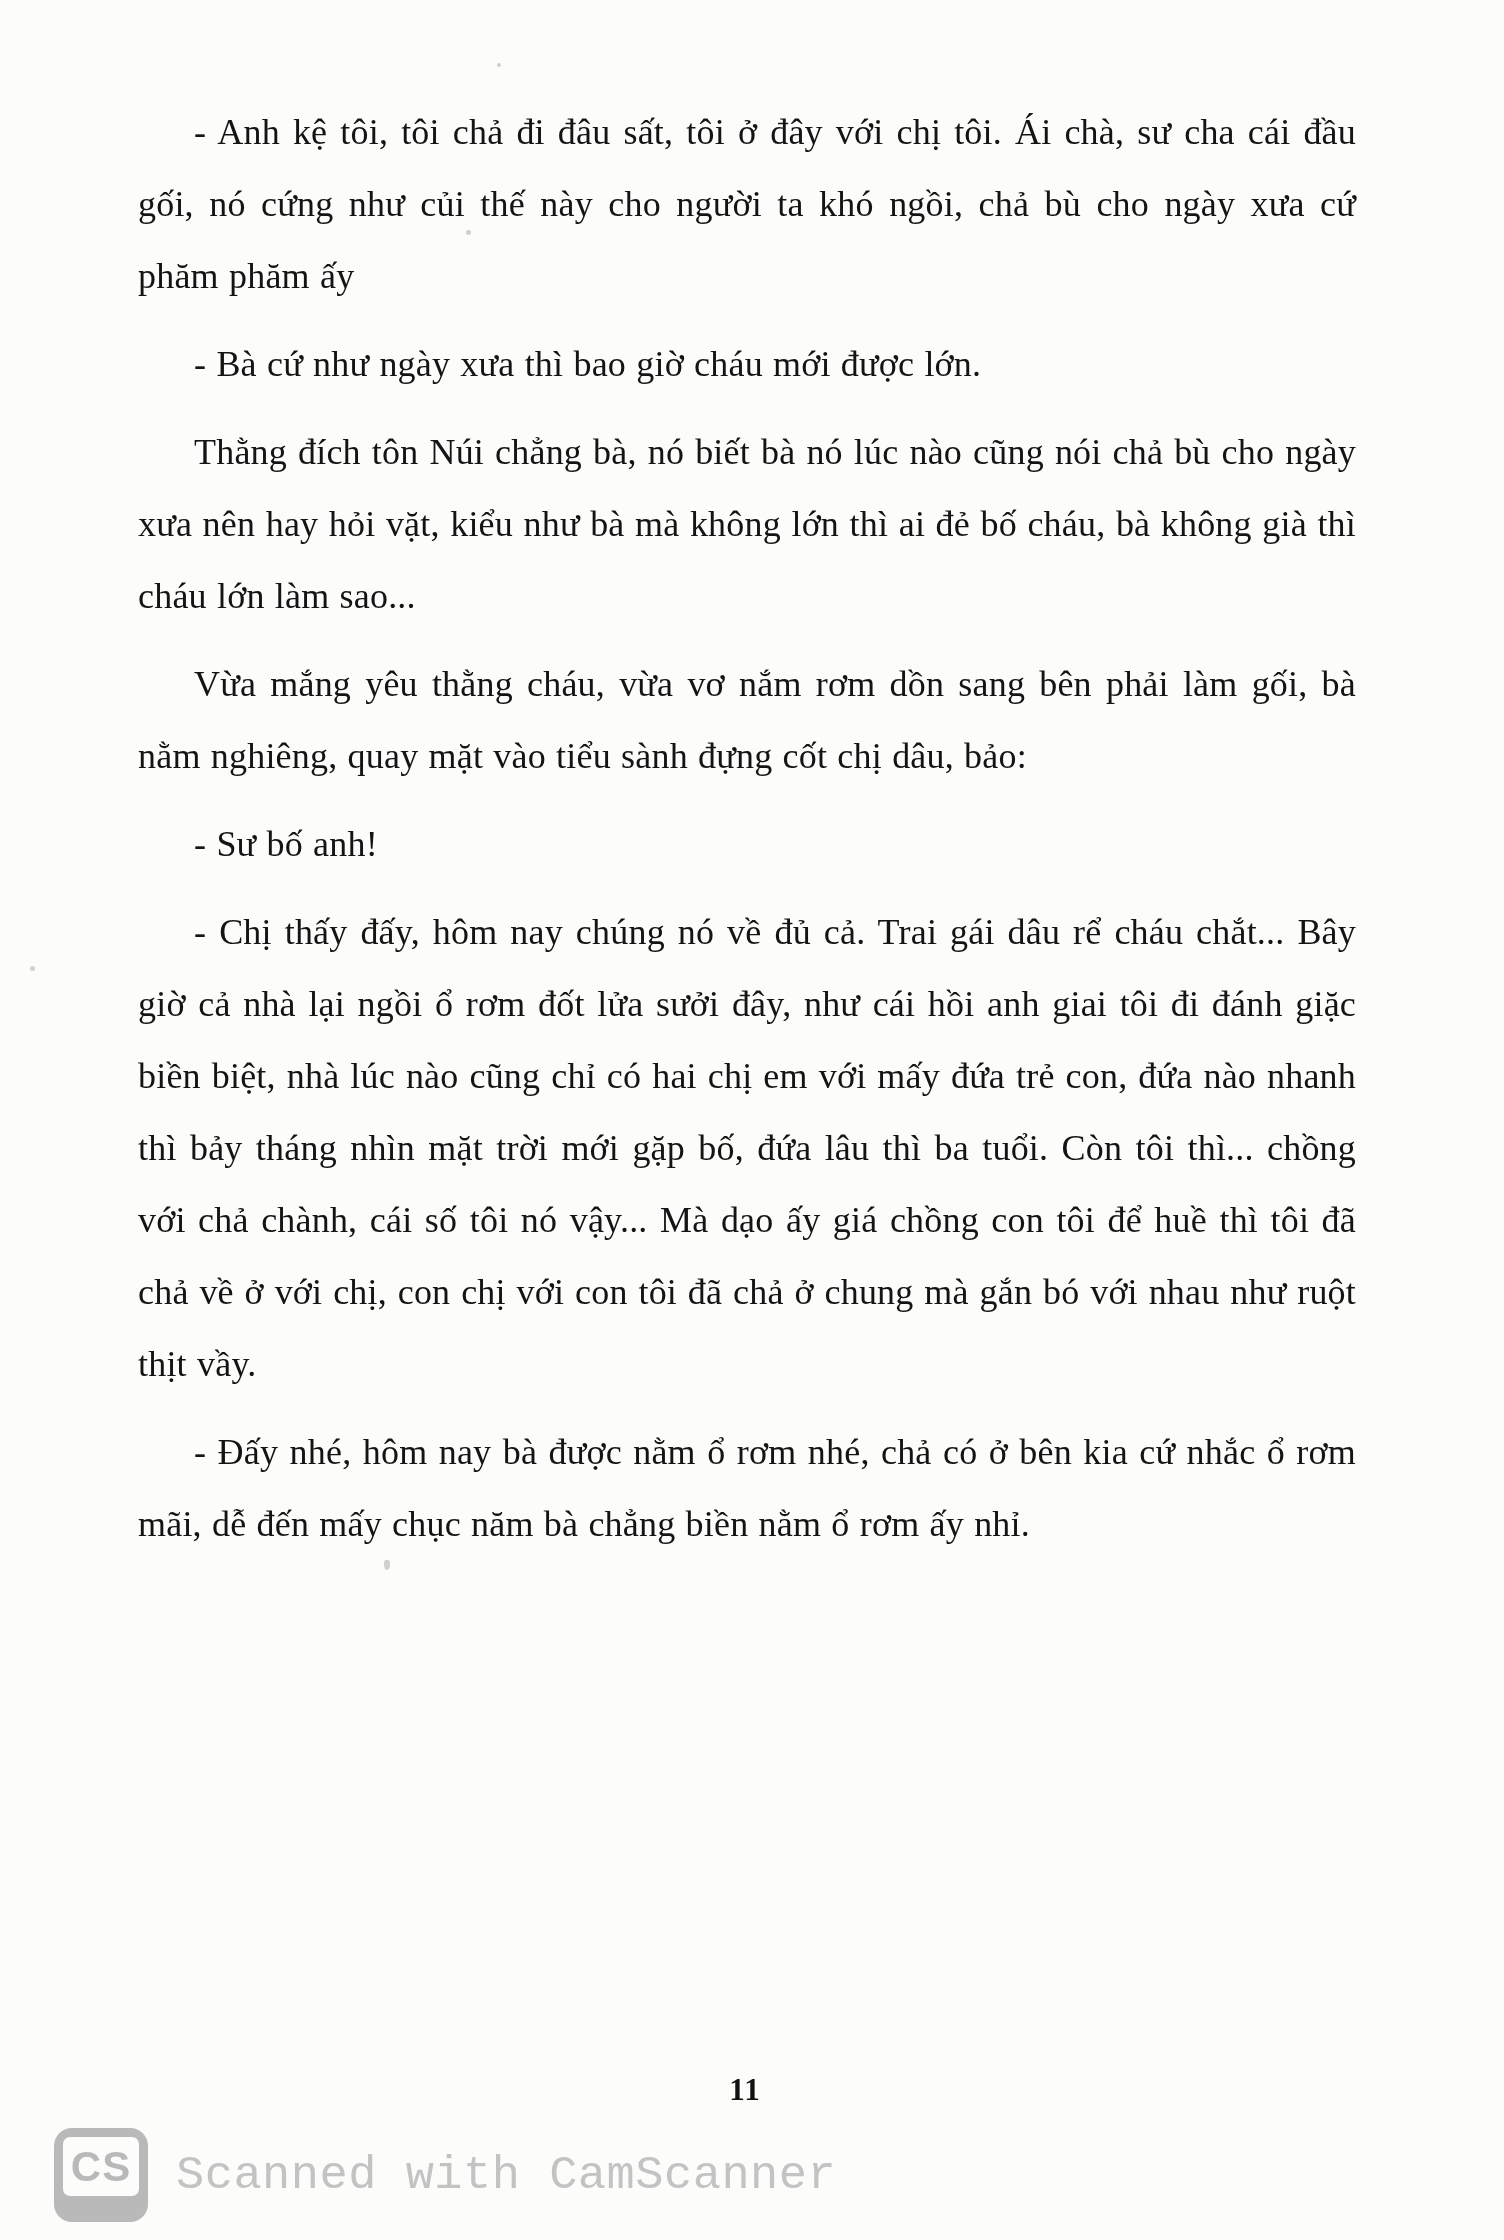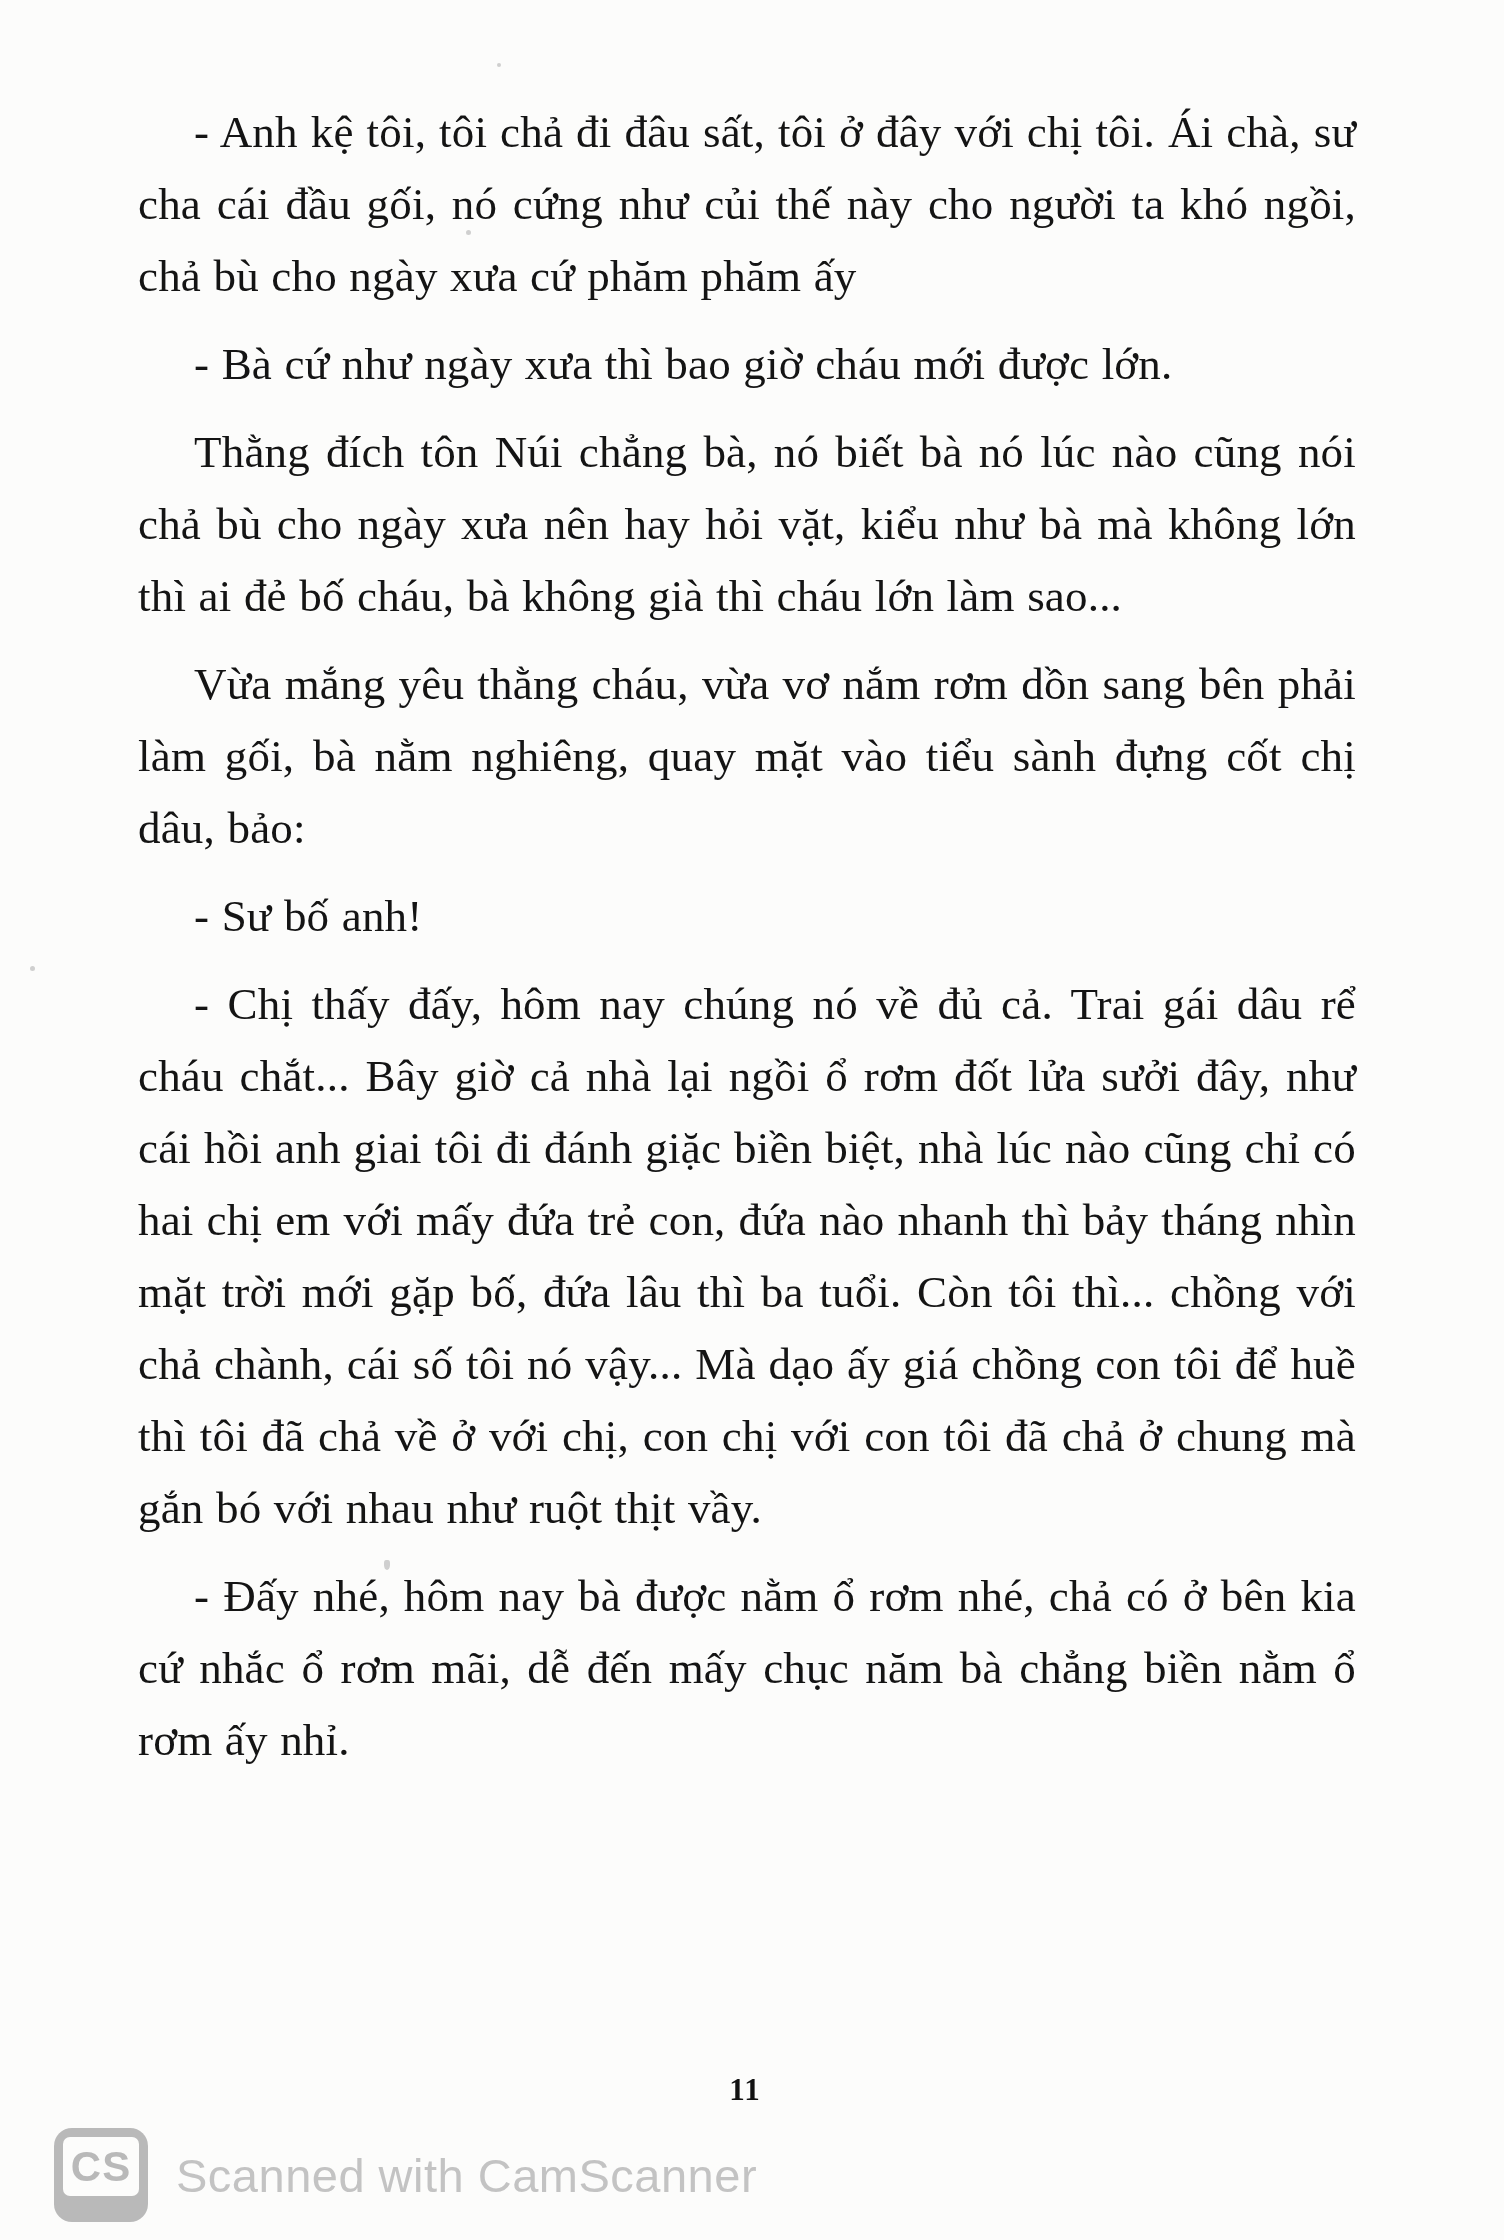--- a/index.html
+++ b/index.html
@@ -17,21 +17,21 @@
     color: #141414;
     box-sizing: border-box;
   }
   .text-block {
     position: absolute;
     top: 96px;
     left: 138px;
     width: 1218px;
   }
   .para {
-    font-size: 45px;
+    font-size: 36px;
     line-height: 72px;
     text-align: justify;
     text-indent: 56px;
     margin: 0 0 16px 0;
     word-spacing: 1px;
     letter-spacing: 0.2px;
   }
   .page-number {
     position: absolute;
     top: 2072px;
@@ -70,21 +70,21 @@
     display: flex;
     align-items: center;
     justify-content: center;
     font-family: "Liberation Sans", sans-serif;
     font-weight: bold;
     font-size: 42px;
     letter-spacing: 1px;
     color: #b9b9b9;
   }
   .watermark-text {
-    font-family: Liberation Sans, sans-serif;
+    font-family: Liberation Mono, monospace;
     font-size: 47px;
     font-weight: 400;
     color: #c3c3c3;
     letter-spacing: 0.5px;
     white-space: nowrap;
   }
   
   .speck { position: absolute; background: #9a9a9a; border-radius: 50%; opacity: .45; }
   .speck.s1 { width: 5px; height: 5px; left: 466px; top: 230px; }
   .speck.s2 { width: 6px; height: 10px; left: 384px; top: 1560px; border-radius: 40% 40% 60% 60%; }

